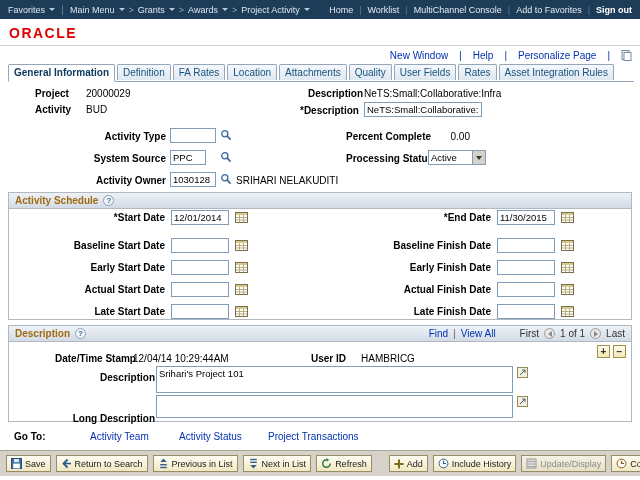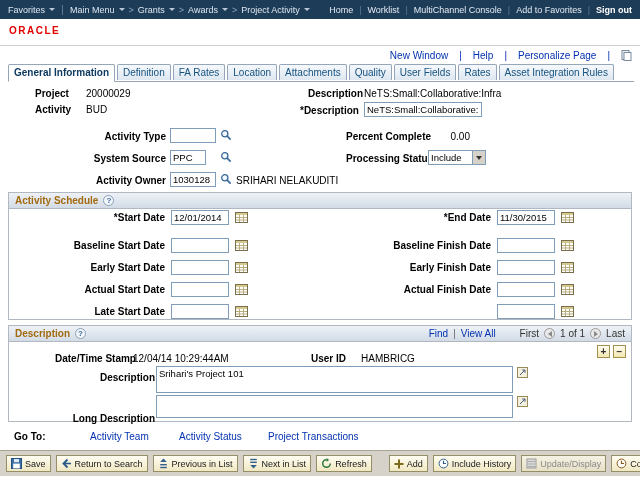--- a/index.html
+++ b/index.html
@@ -14,21 +14,21 @@
 .caret{width:0;height:0;border-left:3px solid transparent;border-right:3px solid transparent;border-top:3px solid #b9c9d9;margin-left:4px}
 .gt::before{content:">";color:#8fa6bd;margin-right:4px}
 .tb-div{width:1px;height:10px;background:#5a7896;margin:0 3px}
 .toplinks{display:flex;align-items:center;gap:6px}
 .tlink{color:#e4ecf4;white-space:nowrap}
 .tlink.bold{font-weight:bold;color:#fff}
 .vsep::before{content:"|";color:#5a7896}
 
 
 .logobar{position:absolute;left:0;top:19px;width:640px;height:27px;background:#fff;border-bottom:1px solid #cfcfcf}
-.oracle{position:absolute;left:9px;top:6px;color:#e00000;font-weight:bold;font-size:10px;letter-spacing:1.5px}
+.oracle{position:absolute;left:9px;top:6px;color:#e00000;font-weight:bold;font-size:14px;letter-spacing:1.5px}
 
 
 .pagebar{position:absolute;right:8px;top:50px;display:flex;gap:11px;align-items:center}
 .plink{color:#0432b0;white-space:nowrap}
 .psep::before{content:"|";color:#0432b0}
 .copyurl{cursor:pointer;line-height:0}
 
 
 .tabs{position:absolute;left:8px;top:64px;width:626px;height:18px;display:flex;align-items:flex-start;gap:2px;border-bottom:1px solid #94a6b8}
 .tab{height:16px;padding:2px 5px;border:1px solid #94a6b8;border-bottom:none;border-radius:2px 2px 0 0;background:linear-gradient(#f6f9fc,#dee7f0);color:#155280;white-space:nowrap;cursor:pointer}
@@ -196,21 +196,21 @@
 <span class="val" id="vpc">0.00</span>
 
 <span class="lbl" id="lss">System Source</span>
 <input class="tbox" id="ti-ss" value="PPC" style="">
 <span class="icon-abs" id="ic-ss"><svg width="12" height="12" viewBox="0 0 12 12">
       <circle cx="4.8" cy="4.8" r="3.1" fill="#f4f8fb" stroke="#3a6a9a" stroke-width="1.3"></circle>
       <path d="M7.2 7.2 L10.6 10.6" stroke="#3a6a9a" stroke-width="1.7"></path>
     </svg></span>
 <span class="lbl" id="lps">Processing Status</span>
 <div class="ddl">
-  <span class="txt">Include</span>
+  <span class="txt">Active</span>
   <span class="dd-btn">
       <i class="dd-tri"></i>
     </span>
 </div>
 
 <span class="lbl" id="lao">Activity Owner</span>
 <input class="tbox" id="ti-ao" value="1030128" style="">
 <span class="icon-abs" id="ic-ao"><svg width="12" height="12" viewBox="0 0 12 12">
       <circle cx="4.8" cy="4.8" r="3.1" fill="#f4f8fb" stroke="#3a6a9a" stroke-width="1.3"></circle>
       <path d="M7.2 7.2 L10.6 10.6" stroke="#3a6a9a" stroke-width="1.7"></path>
@@ -289,20 +289,21 @@
       </svg></span>
 </div>
 <div class="srow" id="sr5">
   <span class="sll">Late Start Date</span>
   <input class="tbox sli" value="" style="">
   <span class="slc icon-abs"><svg width="13" height="12" viewBox="0 0 13 12">
         <rect x="0.5" y="1.5" width="12" height="10" fill="#fff" stroke="#7a6f4d"></rect>
         <rect x="1" y="2" width="11" height="2" fill="#d6c98e"></rect>
         <path d="M4.5 4v7M8.5 4v7M1 6.5h11M1 9h11" stroke="#b9ad7e" fill="none"></path>
       </svg></span>
+  <span class="srl">Late Finish Date</span>
   <input class="tbox sri" value="" style="">
   <span class="src icon-abs"><svg width="13" height="12" viewBox="0 0 13 12">
         <rect x="0.5" y="1.5" width="12" height="10" fill="#fff" stroke="#7a6f4d"></rect>
         <rect x="1" y="2" width="11" height="2" fill="#d6c98e"></rect>
         <path d="M4.5 4v7M8.5 4v7M1 6.5h11M1 9h11" stroke="#b9ad7e" fill="none"></path>
       </svg></span>
 </div>
 
 <div class="gbox" id="descbox">
   <div class="gbox-hdr">

